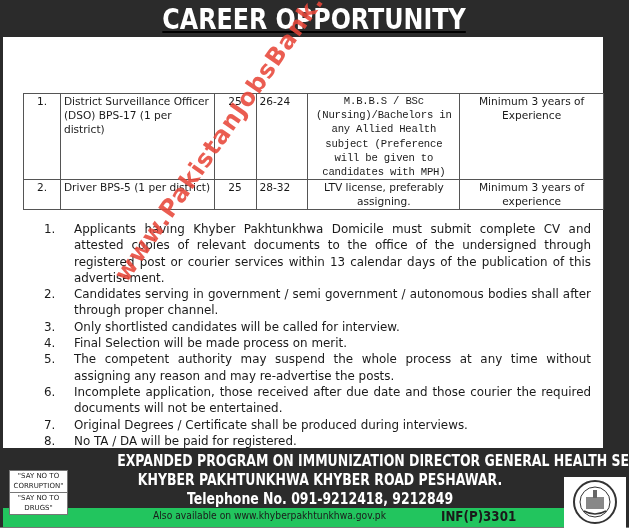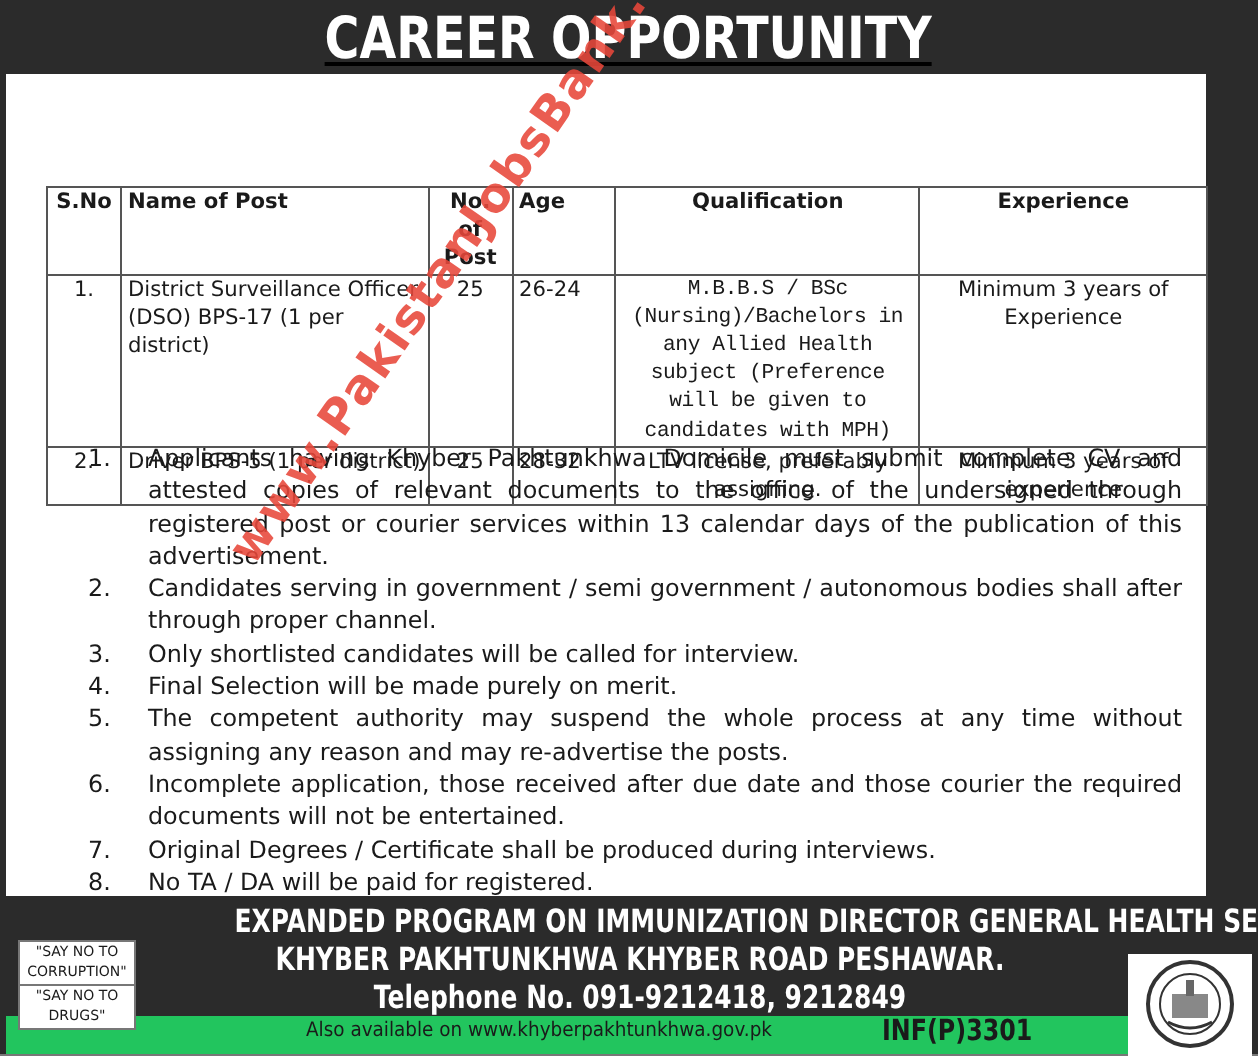--- a/index.html
+++ b/index.html
@@ -48,28 +48,20 @@
   <table class="posts">
     <colgroup>
       <col style="width:37px">
         <col style="width:154px">
         <col style="width:42px">
         <col style="width:52px">
         <col style="width:152px">
         <col style="width:144px">
     </colgroup>
     <tbody>
-        <tr>
-      <th class="c">S.No</th>
-      <th>Name of Post</th>
-      <th class="c">No. of Post</th>
-      <th>Age</th>
-      <th class="c">Qualification</th>
-      <th class="c">Experience</th>
-    </tr>
     <tr style="height:72px">
       <td class="c">1.</td>
       <td>District Surveillance Officer (DSO) BPS-17 (1 per district)</td>
       <td class="c">25</td>
       <td>26-24</td>
       <td class="c narrow">M.B.B.S / BSc (Nursing)/Bachelors in any Allied Health subject (Preference will be given to candidates with MPH)</td>
       <td class="c">Minimum 3 years of Experience</td>
     </tr>
     <tr style="height:28px">
       <td class="c">2.</td>
@@ -90,21 +82,21 @@
     <div class="rule">
         <span class="rule-num">2.</span>
         <span class="rule-text">Candidates serving in government / semi government / autonomous bodies shall after through proper channel.</span>
       </div>
     <div class="rule">
         <span class="rule-num">3.</span>
         <span class="rule-text">Only shortlisted candidates will be called for interview.</span>
       </div>
     <div class="rule">
         <span class="rule-num">4.</span>
-        <span class="rule-text">Final Selection will be made purely on merit.</span>
+        <span class="rule-text">Final Selection will be made process on merit.</span>
       </div>
     <div class="rule">
         <span class="rule-num">5.</span>
         <span class="rule-text">The competent authority may suspend the whole process at any time without assigning any reason and may re-advertise the posts.</span>
       </div>
     <div class="rule">
         <span class="rule-num">6.</span>
         <span class="rule-text">Incomplete application, those received after due date and those courier the required documents will not be entertained.</span>
       </div>
     <div class="rule">

